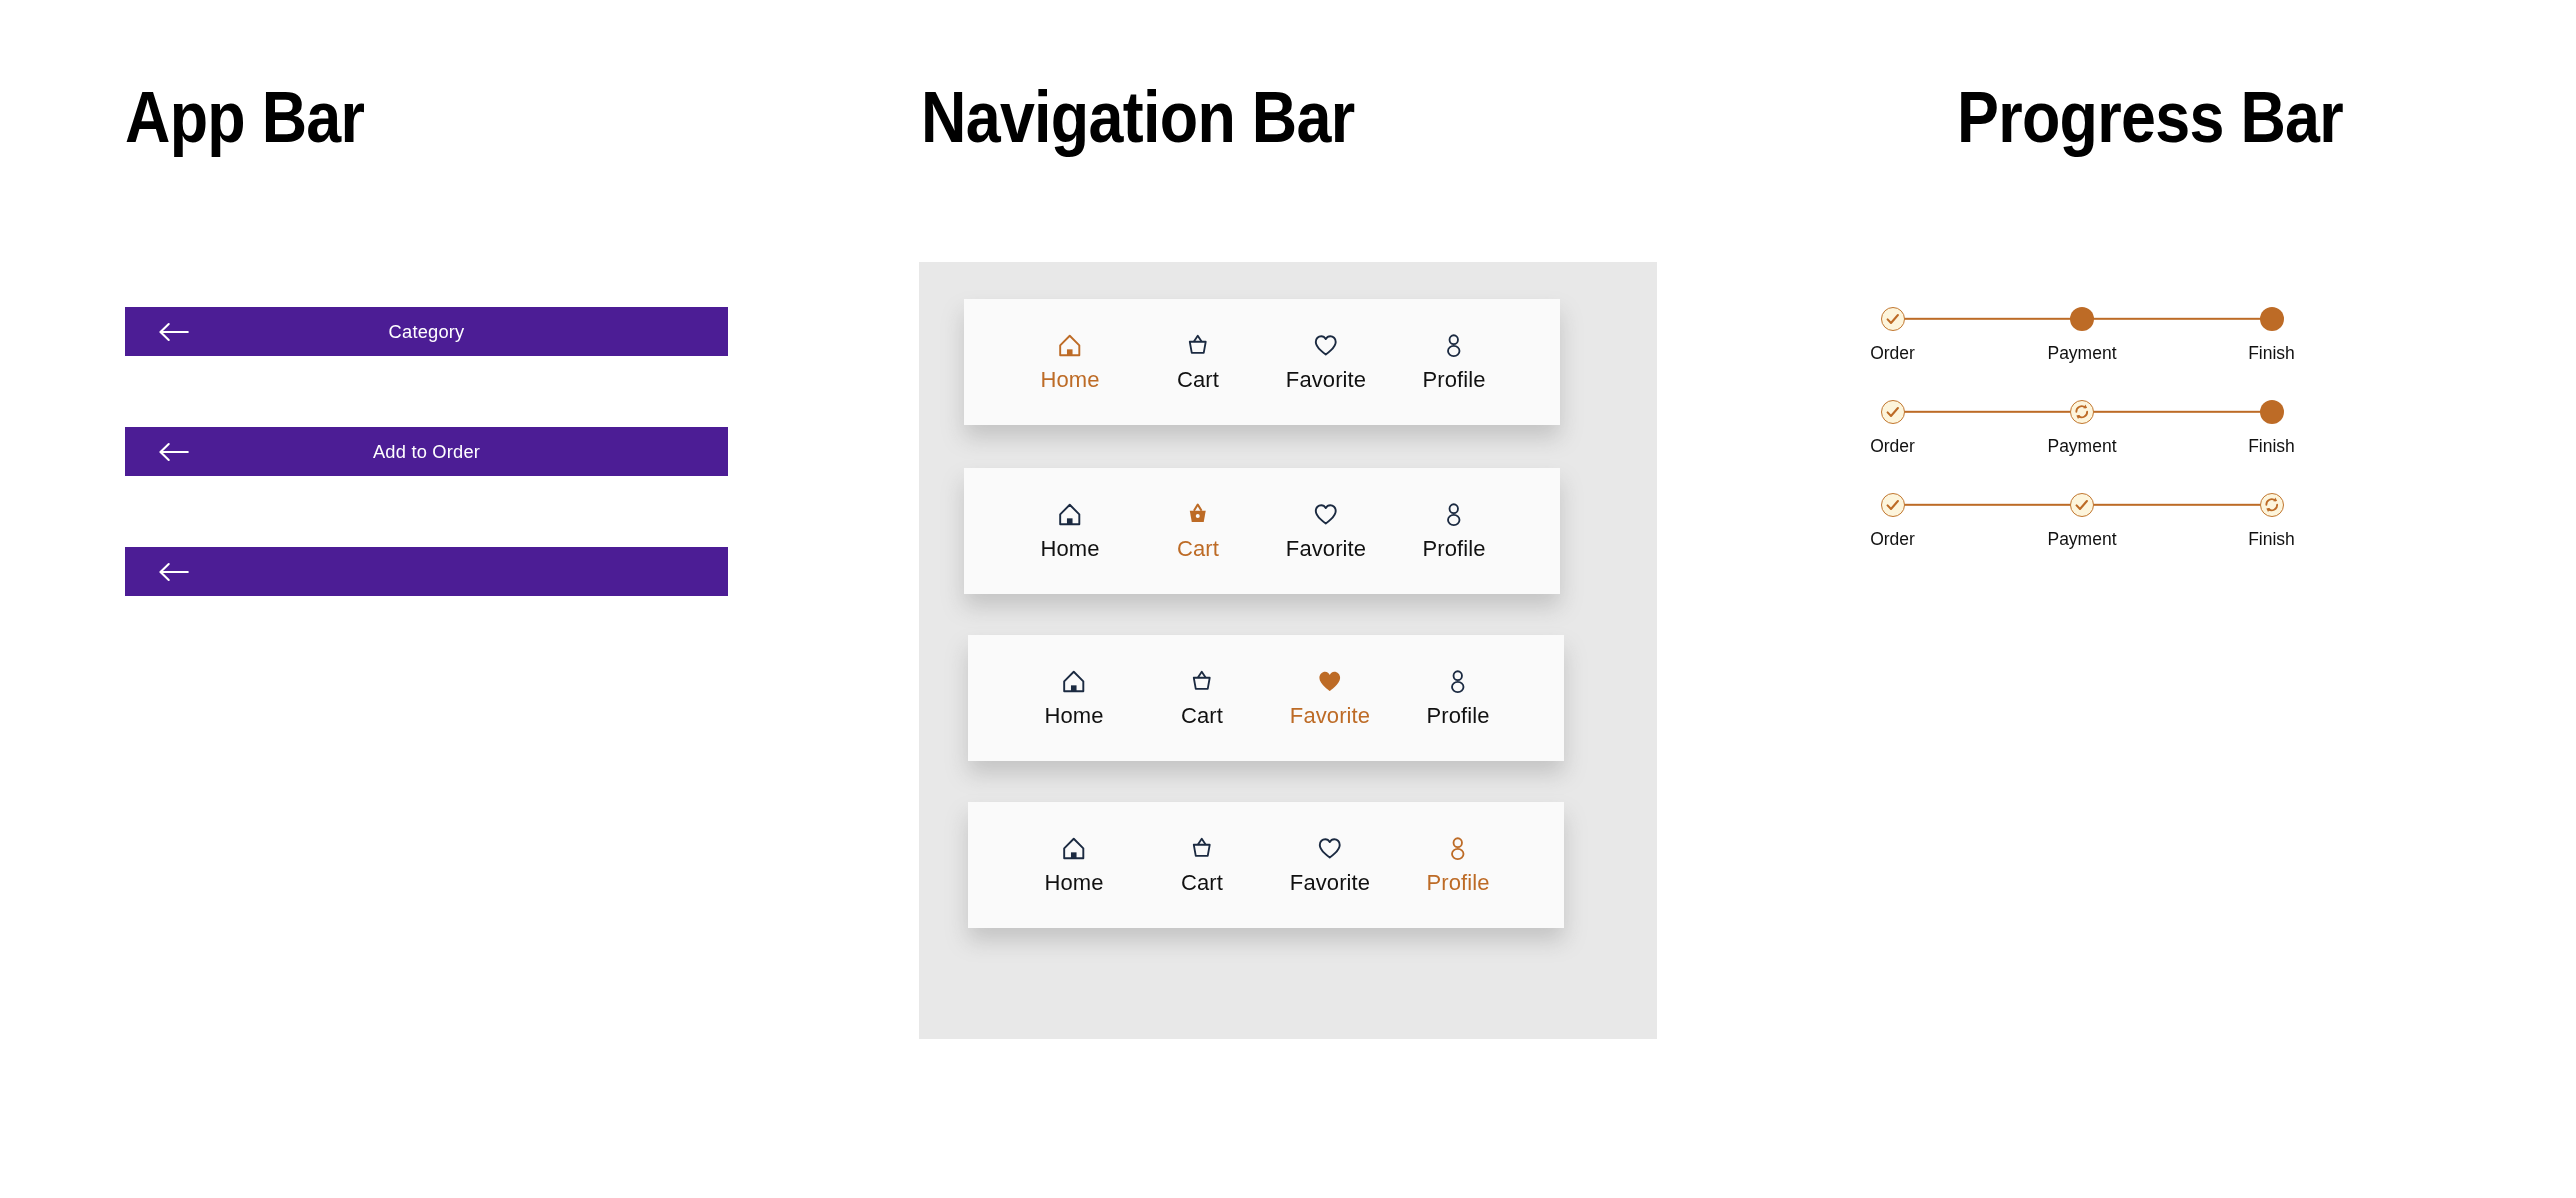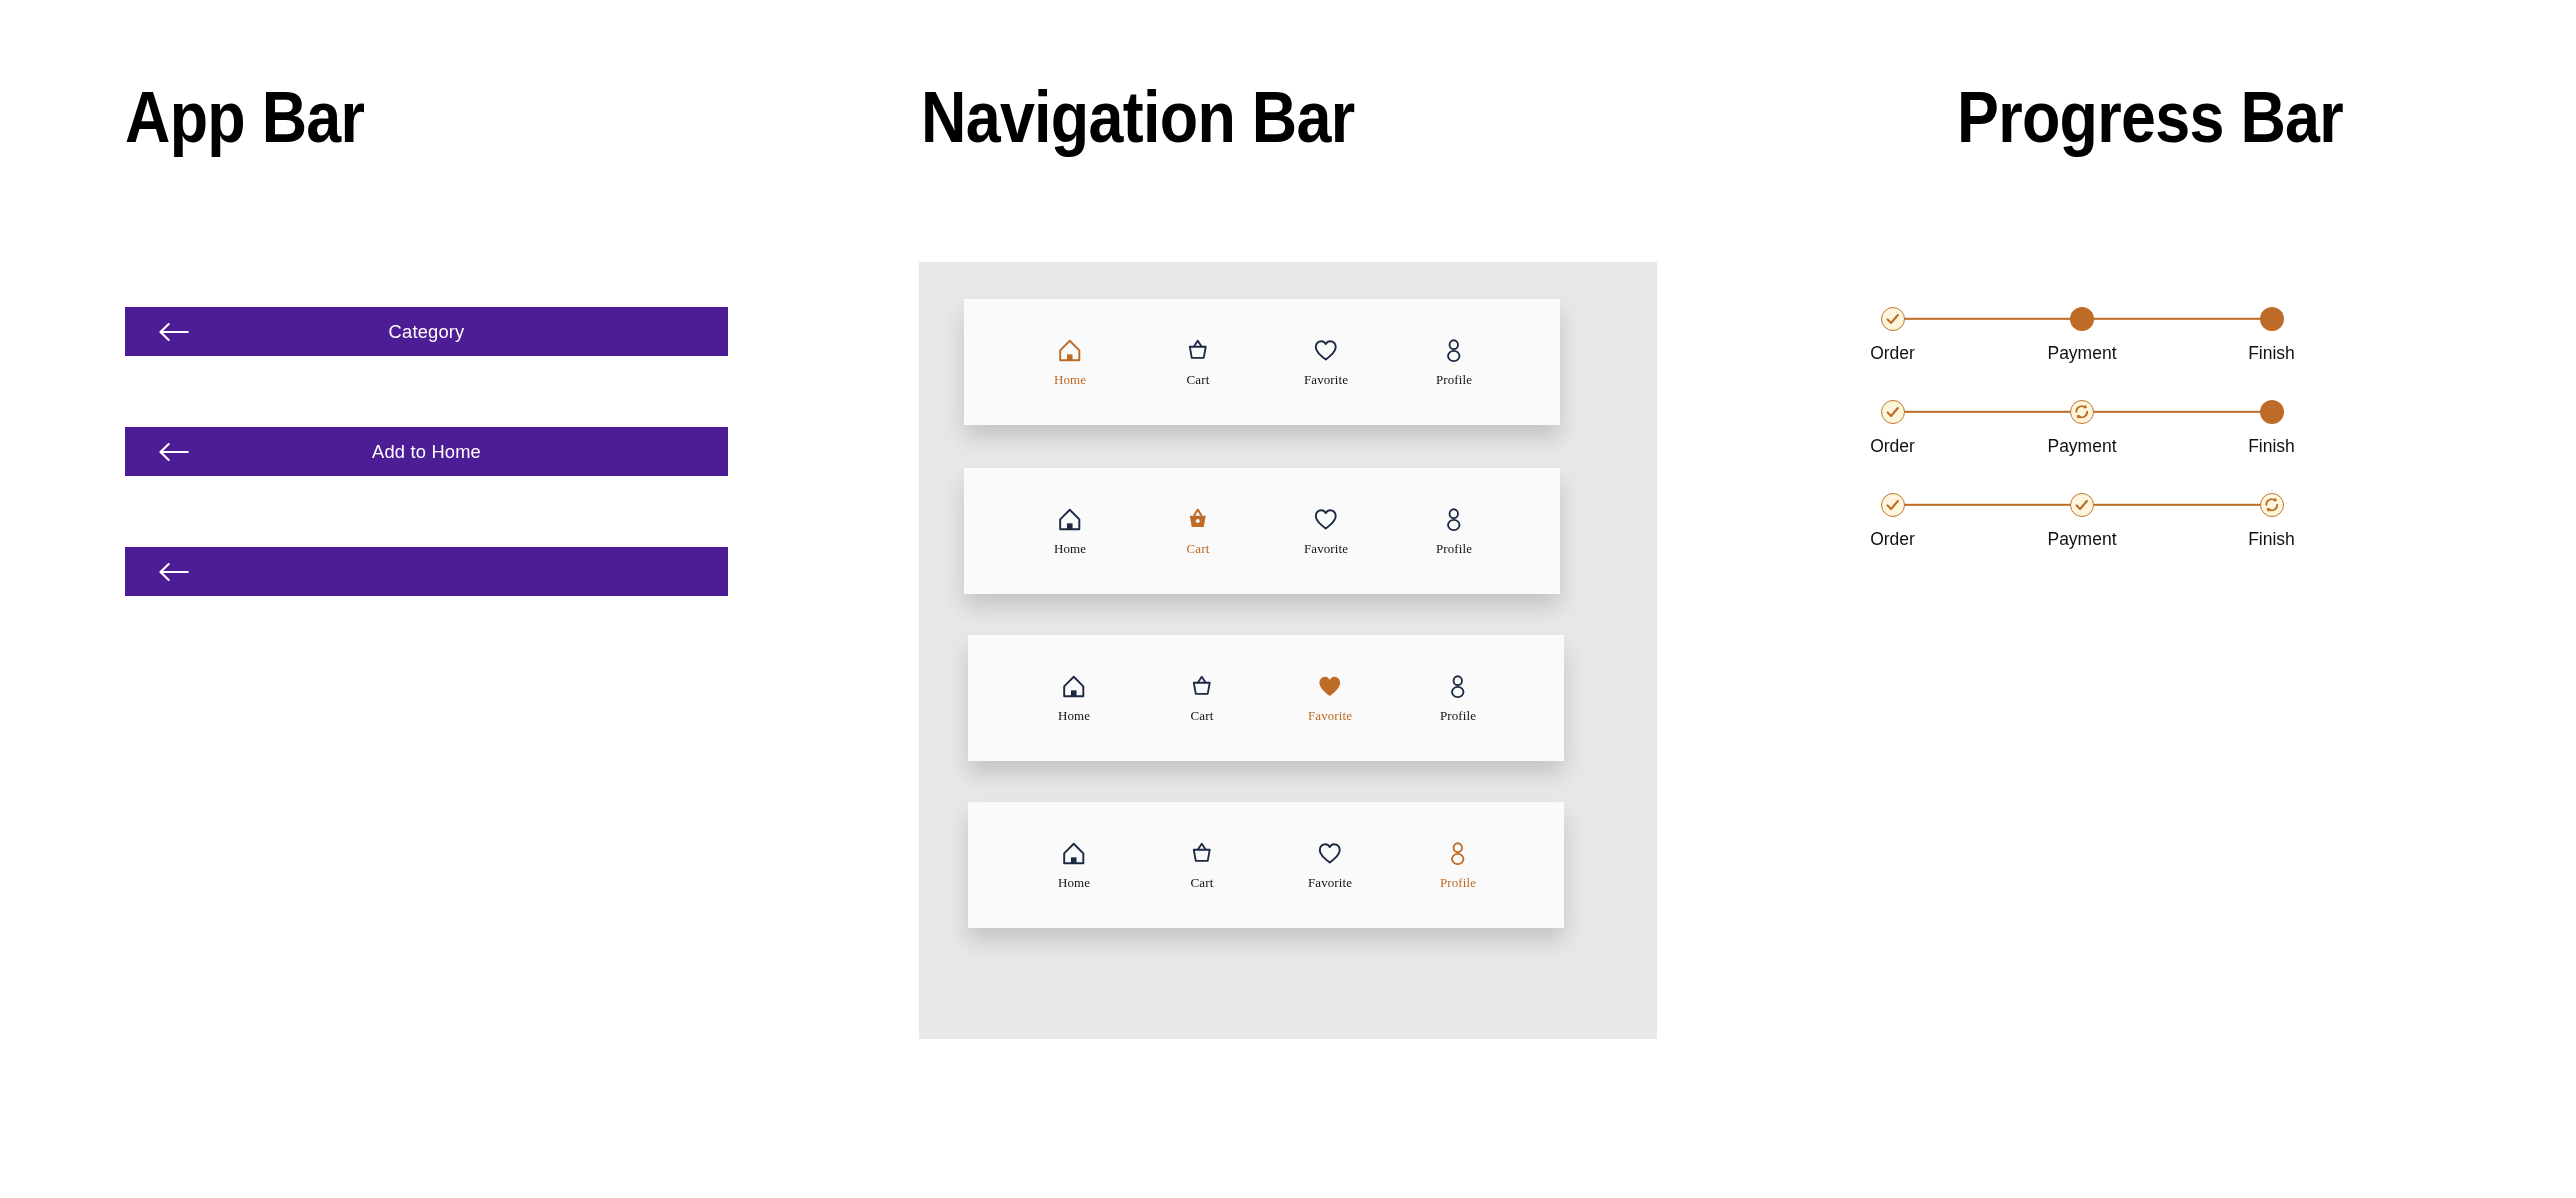--- a/index.html
+++ b/index.html
@@ -107,23 +107,23 @@
   }
   .navitem .nav-icon {
     height: 29px;
     display: flex;
     align-items: center;
     justify-content: center;
     margin-bottom: 6.4px;
   }
   .navitem .nav-icon svg { display: block; }
   .navitem .nav-label {
-    font-size: 13px;
+    font-size: 22px;
     color: #111111;
-    font-family: Liberation Serif, serif;
+    font-family: Liberation Sans, sans-serif;
     letter-spacing: 0.1px;
   }
   .navitem.active .nav-label { color: #BD6B26; }
 
   
   #progress-col {
     position: absolute;
     left: 1859px;
     top: 303px;
     width: 494px;
@@ -205,21 +205,21 @@
       </span>
       <span class="appbar-label">Category</span>
     </div>
     <div class="appbar">
       <span class="appbar-back">
         <svg width="35" height="21" viewBox="0 0 44 26" fill="none" xmlns="http://www.w3.org/2000/svg">
           <path d="M40 13 H6" stroke="#ffffff" stroke-width="2.6" stroke-linecap="round"></path>
           <path d="M16 3 L5.6 13 L16 23" stroke="#ffffff" stroke-width="2.6" stroke-linecap="round" stroke-linejoin="round" fill="none"></path>
         </svg>
       </span>
-      <span class="appbar-label">Add to Home</span>
+      <span class="appbar-label">Add to Order</span>
     </div>
     <div class="appbar">
       <span class="appbar-back">
         <svg width="35" height="21" viewBox="0 0 44 26" fill="none" xmlns="http://www.w3.org/2000/svg">
           <path d="M40 13 H6" stroke="#ffffff" stroke-width="2.6" stroke-linecap="round"></path>
           <path d="M16 3 L5.6 13 L16 23" stroke="#ffffff" stroke-width="2.6" stroke-linecap="round" stroke-linejoin="round" fill="none"></path>
         </svg>
       </span>
     </div>
   </div>

